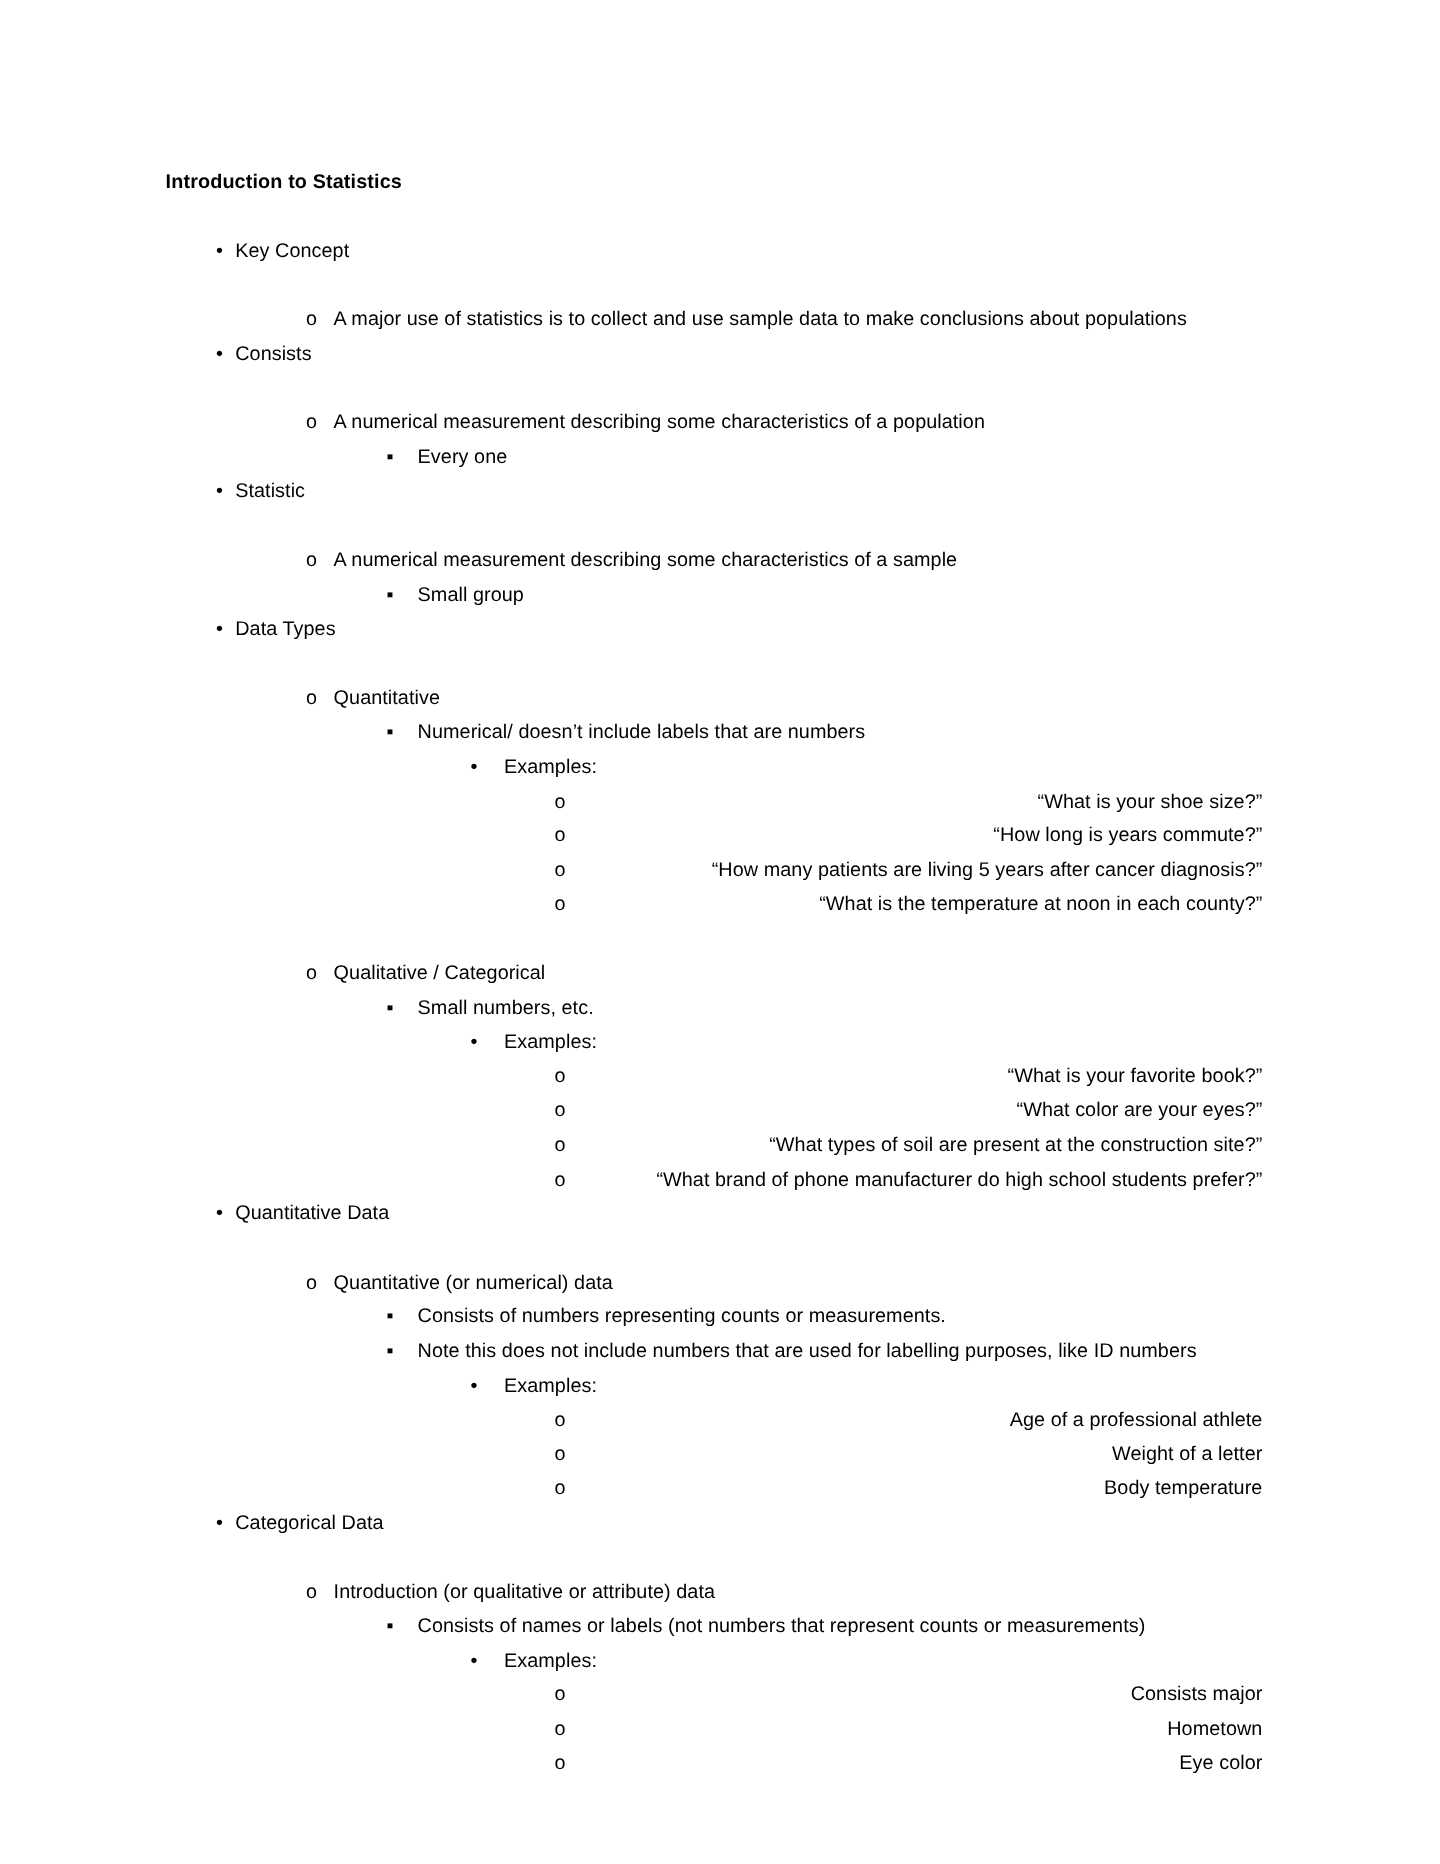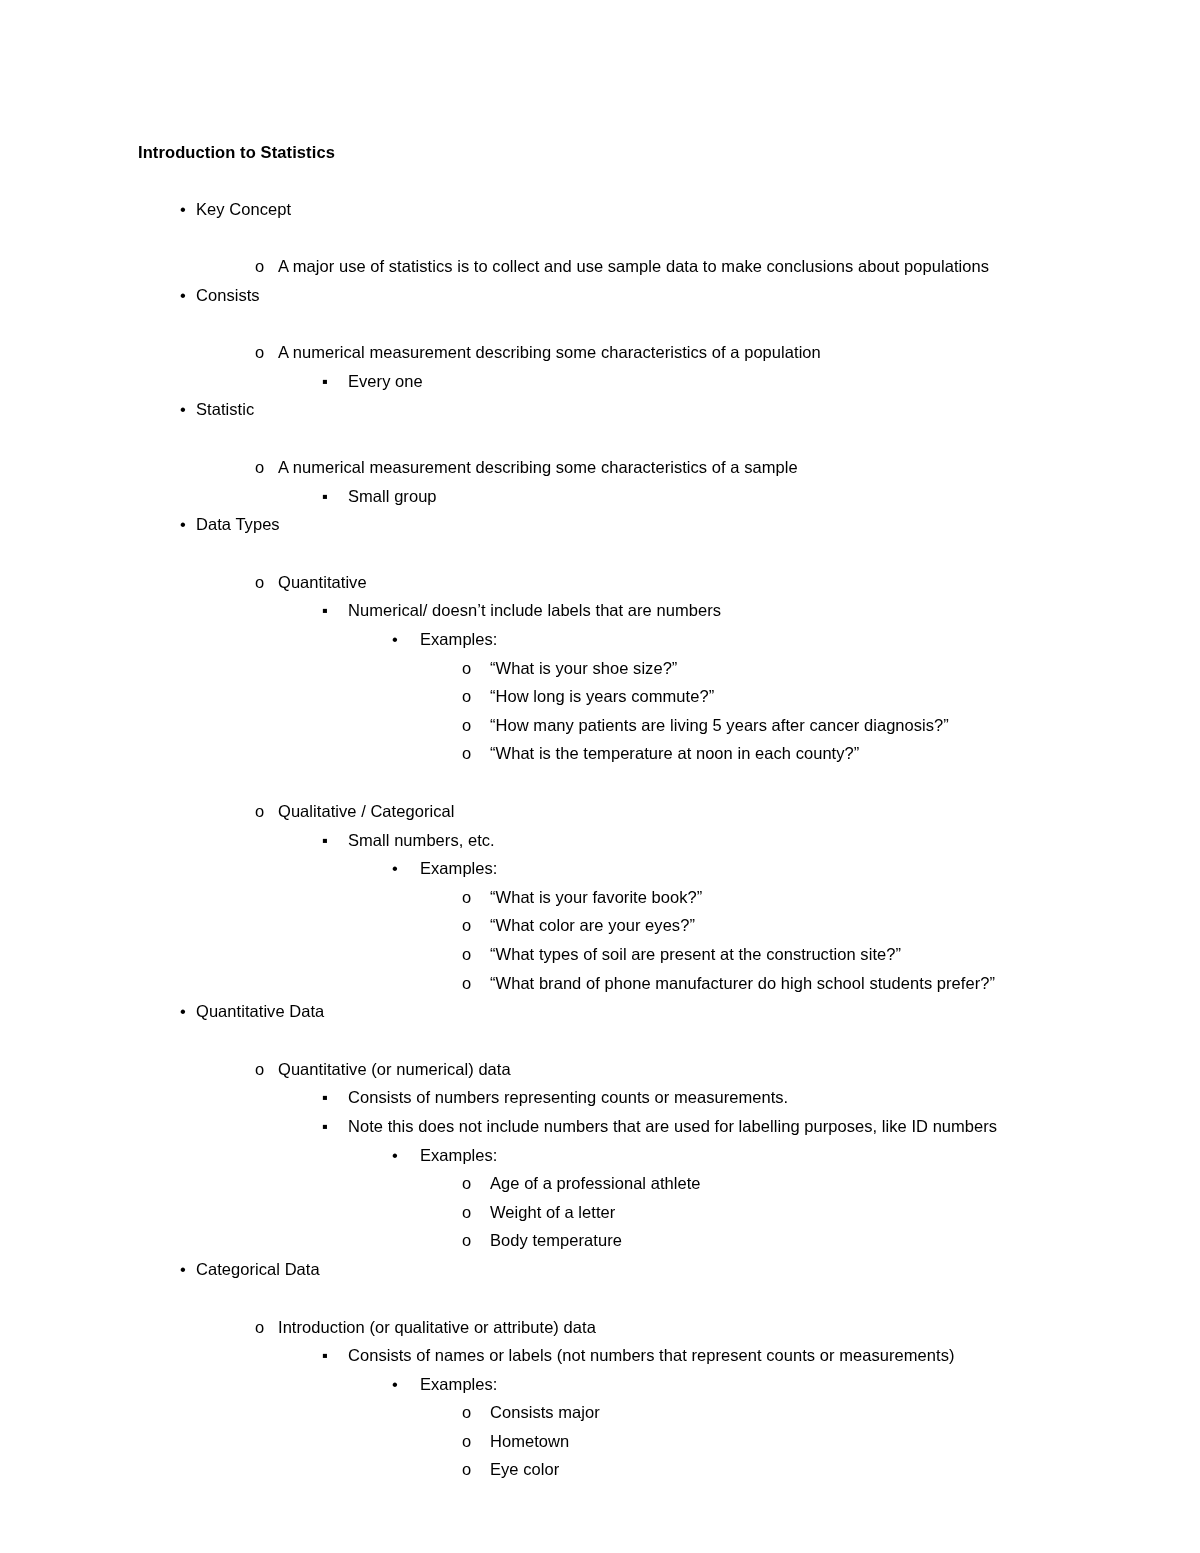--- a/index.html
+++ b/index.html
@@ -83,21 +83,21 @@
   }
   .m-square {
     font-size: 11px;
     line-height: 28.6px;
   }
   
   .lvl1 > .txt { max-width: 842px; }
   .lvl2 > .txt { max-width: 772px; }
   .lvl3 > .txt { max-width: 702px; }
   .lvl4 > .txt { max-width: 634px; }
-  .lvl5 > .txt { max-width: 562px; }
+  .lvl5 > .txt { max-width: 562px; text-align: right; }
 </style>
 </head>
 <body>
 
 <div class="page">
   <div class="doc-body">
 
     <h1 class="doc-title">Introduction to Statistics</h1>
 
     <div class="outline" id="outline-root">

